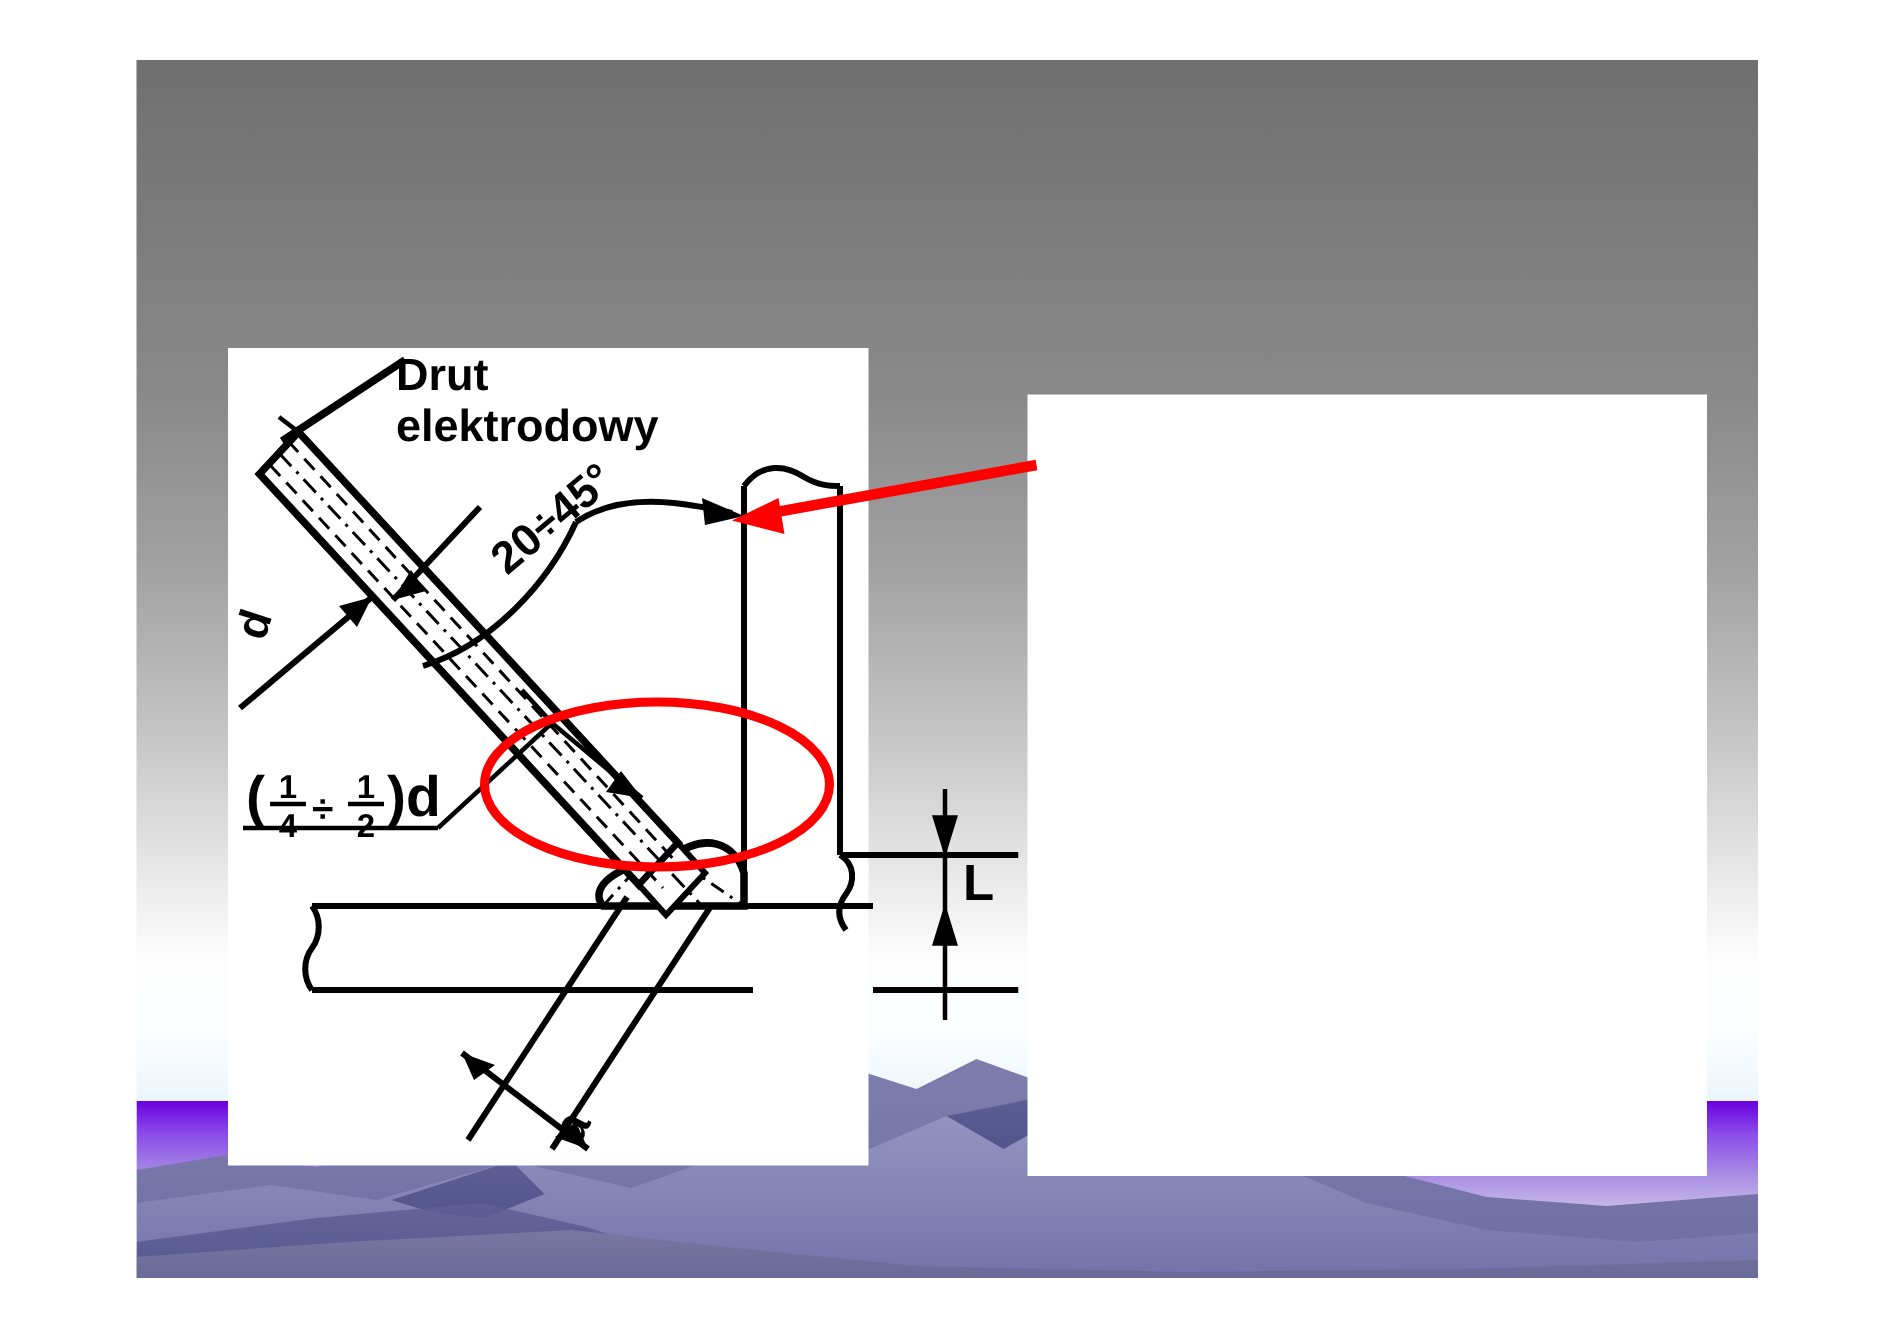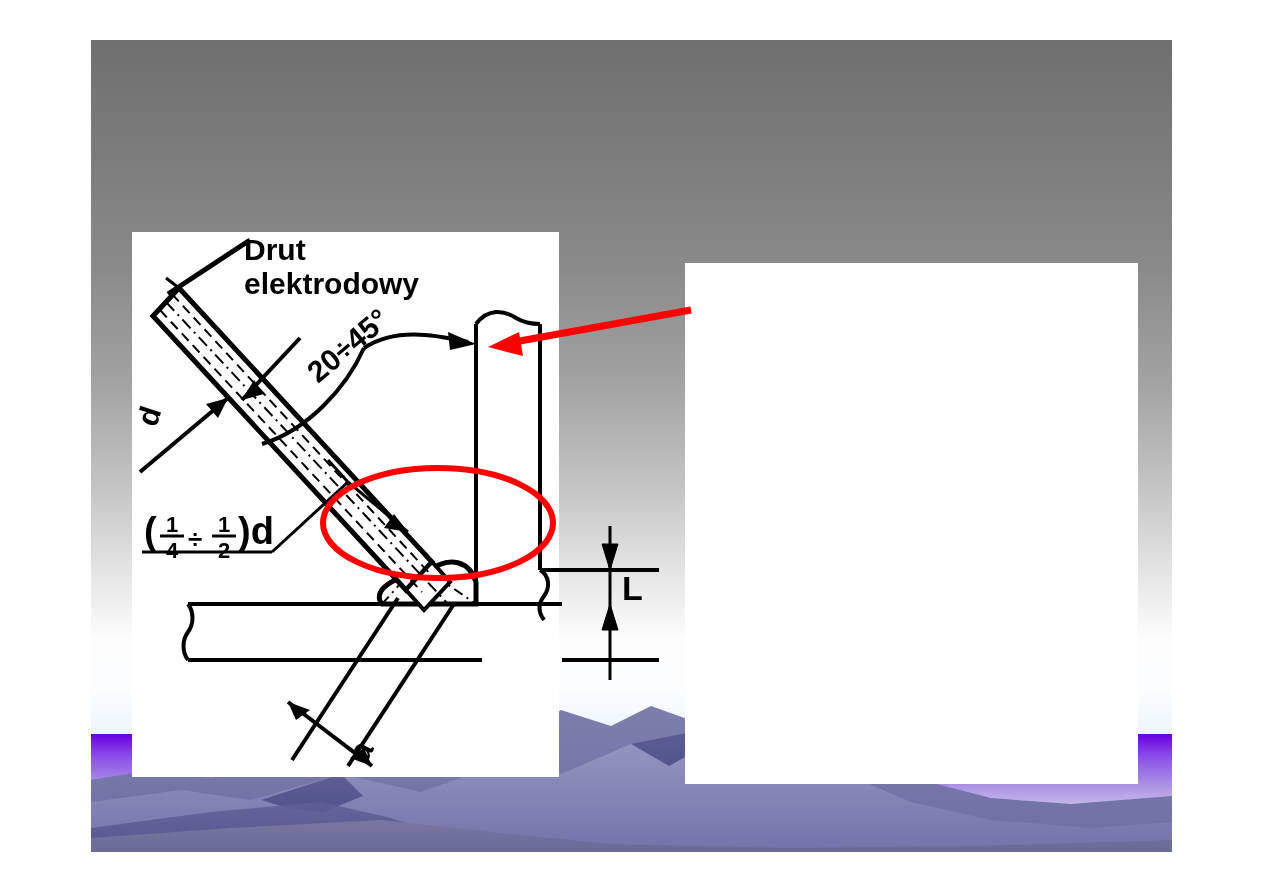--- a/index.html
+++ b/index.html
@@ -52,21 +52,21 @@
   .mountains {
     position: absolute;
     left: 0; bottom: 0;
     width: 1081px;
     height: 200px;
   }
 
   
   .figure-box {
     position: absolute;
-    left: 41px;       
+    left: 61px;       
     top: 192px;       
     width: 427px;
     height: 545px;
     background: #ffffff;
   }
   .blank-box {
     position: absolute;
     left: 594px;      
     top: 223px;       
     width: 453px;

